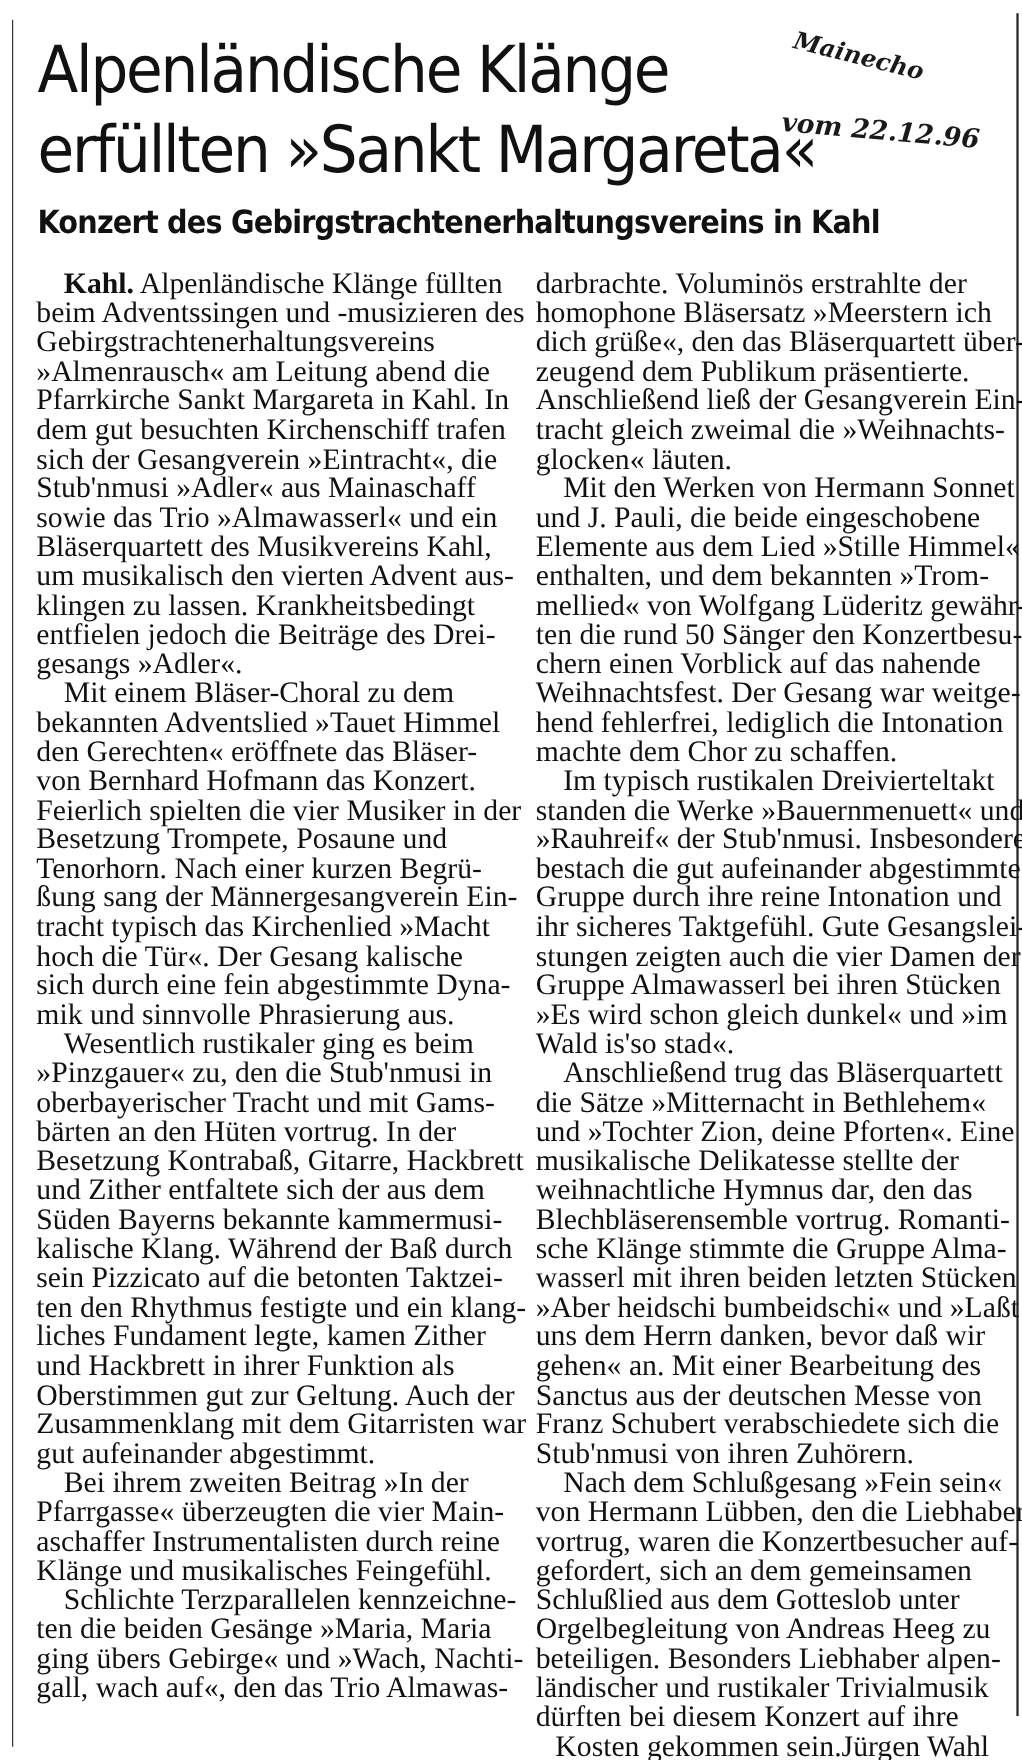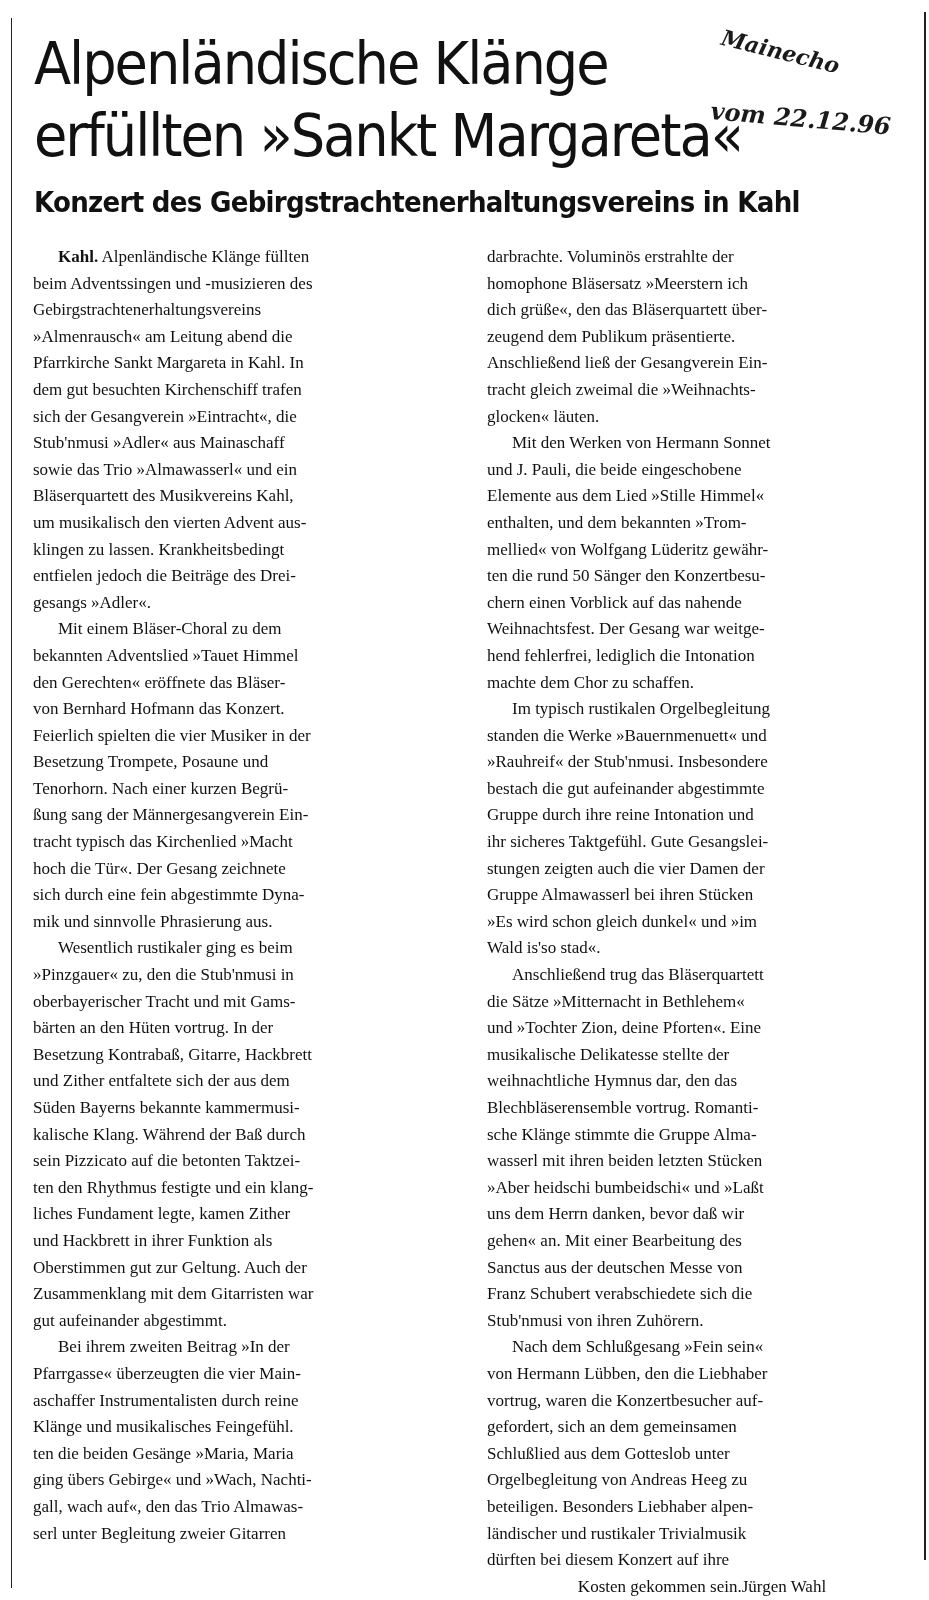--- a/index.html
+++ b/index.html
@@ -9,21 +9,21 @@
   .headline { position:absolute; left:34px; top:28px; width:880px;
     font-family:"DejaVu Sans", sans-serif; font-weight:400; font-size:59px; line-height:72px;
     letter-spacing:-2.2px; transform:scaleX(0.92); transform-origin:left top; margin:0; }
   .subhead { position:absolute; left:34px; top:184px; width:900px;
     font-family:"DejaVu Sans", sans-serif; font-size:29px; line-height:36px; letter-spacing:-0.8px;
     transform:scaleX(0.9); transform-origin:left top; margin:0; }
   .handwriting { position:absolute; font-family:"DejaVu Serif", serif; font-style:italic; font-weight:bold;
     color:#1a1a1a; font-size:22px; }
   .hw1 { left:725px; top:24px; transform:rotate(14deg); transform-origin:left top; }
   .hw2 { left:712px; top:96px; transform:rotate(5deg); transform-origin:left top; font-size:24px; }
-  .col { position:absolute; top:244px; font-family:"Liberation Serif", serif; font-size:17px;
+  .col { position:absolute; top:244px; font-family:"Liberation Serif", serif; font-size:27px;
     line-height:26.6px; }
   .col-left { left:33px; width:430px; }
   .col-right { left:487px; width:430px; }
   .line { display:block; white-space:pre; }
   .indent { padding-left:25px; }
   .lead { font-weight:bold; }
   .byline-row { display:flex; justify-content:center; white-space:pre; }
 </style>
 </head>
 <body>
@@ -58,21 +58,21 @@
     <span class="line"><span>gesangs »Adler«.</span></span>
     <span class="line indent"><span>Mit einem Bläser-Choral zu dem</span></span>
     <span class="line"><span>bekannten Adventslied »Tauet Himmel</span></span>
     <span class="line"><span>den Gerechten« eröffnete das Bläser-</span></span>
     <span class="line"><span>von Bernhard Hofmann das Konzert.</span></span>
     <span class="line"><span>Feierlich spielten die vier Musiker in der</span></span>
     <span class="line"><span>Besetzung Trompete, Posaune und</span></span>
     <span class="line"><span>Tenorhorn. Nach einer kurzen Begrü-</span></span>
     <span class="line"><span>ßung sang der Männergesangverein Ein-</span></span>
     <span class="line"><span>tracht typisch das Kirchenlied »Macht</span></span>
-    <span class="line"><span>hoch die Tür«. Der Gesang zeichnete</span></span>
+    <span class="line"><span>hoch die Tür«. Der Gesang kalische</span></span>
     <span class="line"><span>sich durch eine fein abgestimmte Dyna-</span></span>
     <span class="line"><span>mik und sinnvolle Phrasierung aus.</span></span>
     <span class="line indent"><span>Wesentlich rustikaler ging es beim</span></span>
     <span class="line"><span>»Pinzgauer« zu, den die Stub'nmusi in</span></span>
     <span class="line"><span>oberbayerischer Tracht und mit Gams-</span></span>
     <span class="line"><span>bärten an den Hüten vortrug. In der</span></span>
     <span class="line"><span>Besetzung Kontrabaß, Gitarre, Hackbrett</span></span>
     <span class="line"><span>und Zither entfaltete sich der aus dem</span></span>
     <span class="line"><span>Süden Bayerns bekannte kammermusi-</span></span>
     <span class="line"><span>kalische Klang. Während der Baß durch</span></span>
@@ -80,44 +80,44 @@
     <span class="line"><span>ten den Rhythmus festigte und ein klang-</span></span>
     <span class="line"><span>liches Fundament legte, kamen Zither</span></span>
     <span class="line"><span>und Hackbrett in ihrer Funktion als</span></span>
     <span class="line"><span>Oberstimmen gut zur Geltung. Auch der</span></span>
     <span class="line"><span>Zusammenklang mit dem Gitarristen war</span></span>
     <span class="line"><span>gut aufeinander abgestimmt.</span></span>
     <span class="line indent"><span>Bei ihrem zweiten Beitrag »In der</span></span>
     <span class="line"><span>Pfarrgasse« überzeugten die vier Main-</span></span>
     <span class="line"><span>aschaffer Instrumentalisten durch reine</span></span>
     <span class="line"><span>Klänge und musikalisches Feingefühl.</span></span>
+    <span class="line indent"><span>Schlichte Terzparallelen kennzeichne-</span></span>
     <span class="line"><span>ten die beiden Gesänge »Maria, Maria</span></span>
     <span class="line"><span>ging übers Gebirge« und »Wach, Nachti-</span></span>
     <span class="line"><span>gall, wach auf«, den das Trio Almawas-</span></span>
-    <span class="line"><span>serl unter Begleitung zweier Gitarren</span></span>
   </div>
 <div class="col col-right" id="col-right">
     <span class="line"><span>darbrachte. Voluminös erstrahlte der</span></span>
     <span class="line"><span>homophone Bläsersatz »Meerstern ich</span></span>
     <span class="line"><span>dich grüße«, den das Bläserquartett über-</span></span>
     <span class="line"><span>zeugend dem Publikum präsentierte.</span></span>
     <span class="line"><span>Anschließend ließ der Gesangverein Ein-</span></span>
     <span class="line"><span>tracht gleich zweimal die »Weihnachts-</span></span>
     <span class="line"><span>glocken« läuten.</span></span>
     <span class="line indent"><span>Mit den Werken von Hermann Sonnet</span></span>
     <span class="line"><span>und J. Pauli, die beide eingeschobene</span></span>
     <span class="line"><span>Elemente aus dem Lied »Stille Himmel«</span></span>
     <span class="line"><span>enthalten, und dem bekannten »Trom-</span></span>
     <span class="line"><span>mellied« von Wolfgang Lüderitz gewähr-</span></span>
     <span class="line"><span>ten die rund 50 Sänger den Konzertbesu-</span></span>
     <span class="line"><span>chern einen Vorblick auf das nahende</span></span>
     <span class="line"><span>Weihnachtsfest. Der Gesang war weitge-</span></span>
     <span class="line"><span>hend fehlerfrei, lediglich die Intonation</span></span>
     <span class="line"><span>machte dem Chor zu schaffen.</span></span>
-    <span class="line indent"><span>Im typisch rustikalen Orgelbegleitung</span></span>
+    <span class="line indent"><span>Im typisch rustikalen Dreivierteltakt</span></span>
     <span class="line"><span>standen die Werke »Bauernmenuett« und</span></span>
     <span class="line"><span>»Rauhreif« der Stub'nmusi. Insbesondere</span></span>
     <span class="line"><span>bestach die gut aufeinander abgestimmte</span></span>
     <span class="line"><span>Gruppe durch ihre reine Intonation und</span></span>
     <span class="line"><span>ihr sicheres Taktgefühl. Gute Gesangslei-</span></span>
     <span class="line"><span>stungen zeigten auch die vier Damen der</span></span>
     <span class="line"><span>Gruppe Almawasserl bei ihren Stücken</span></span>
     <span class="line"><span>»Es wird schon gleich dunkel« und »im</span></span>
     <span class="line"><span>Wald is'so stad«.</span></span>
     <span class="line indent"><span>Anschließend trug das Bläserquartett</span></span>

